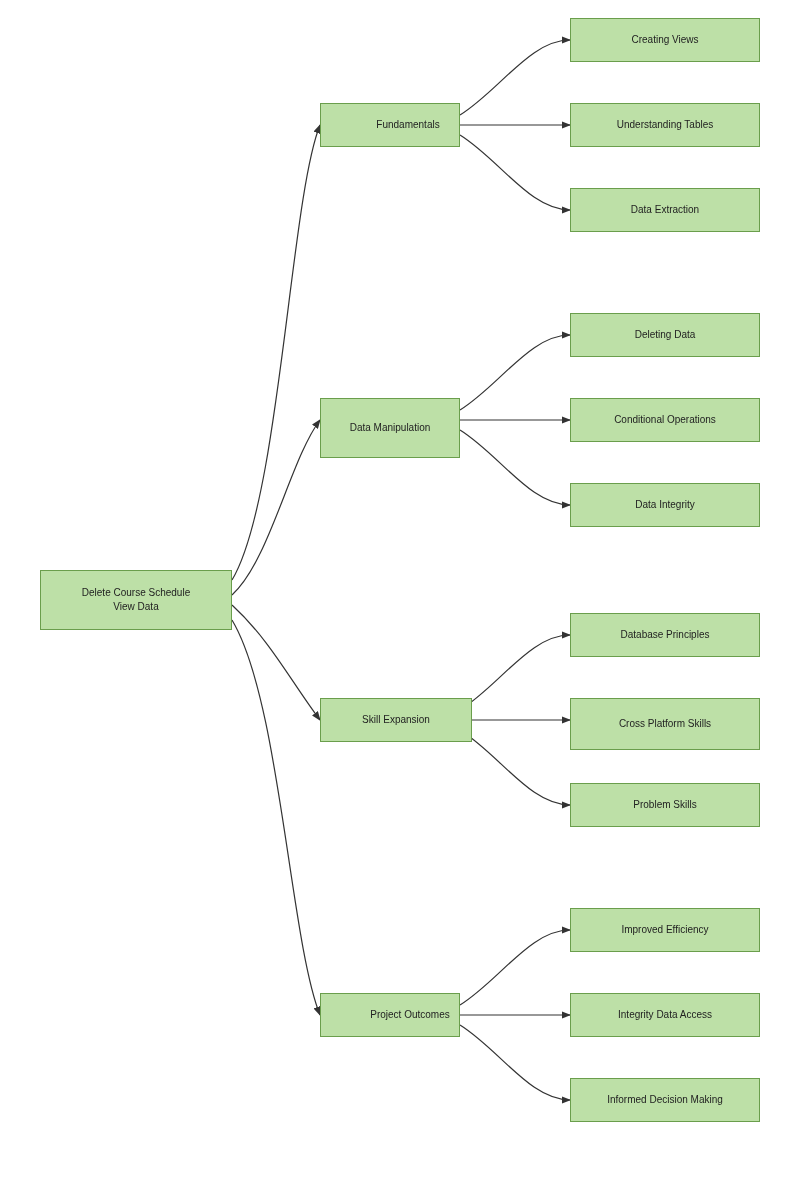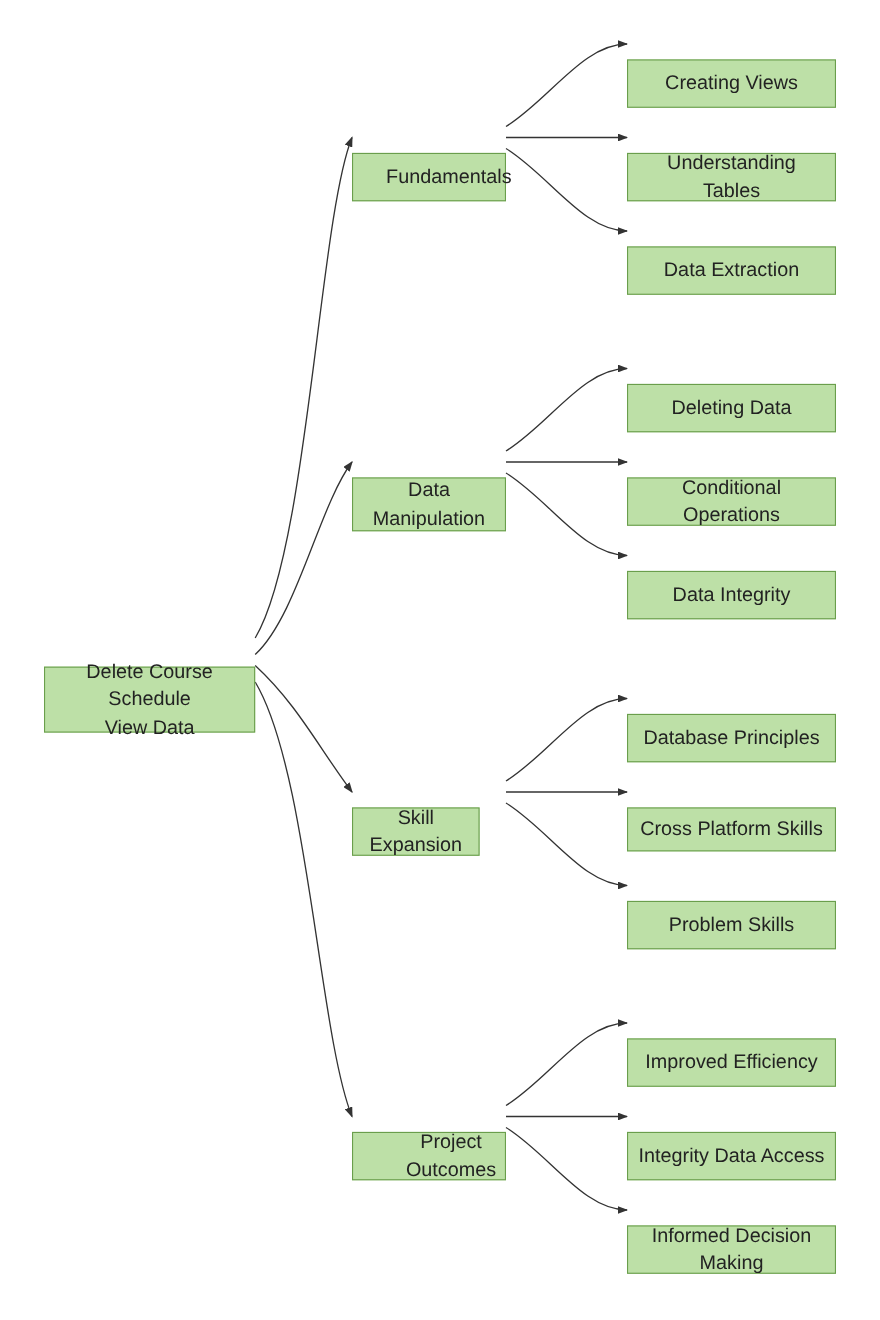--- a/index.html
+++ b/index.html
@@ -12,26 +12,25 @@
     position: relative;
   }
   .node {
     position: absolute;
     background: #bde0a7;
     border: 1px solid #6a9e4c;
     display: flex;
     align-items: center;
     justify-content: center;
     text-align: center;
-    font-size: 18px;
+    font-size: 10px;
     color: #222;
     box-sizing: border-box;
     padding: 4px 8px;
     line-height: 1.4;
-    margin-top: 36px;
   }
   svg {
     position: absolute;
     top: 0;
     left: 0;
     width: 800px;
     height: 1200px;
     pointer-events: none;
   }
 </style>
@@ -71,26 +70,26 @@
 </svg>
 
 <div class="node" style="left:40px; top:570px; width:192px; height:60px; white-space:pre-line;">Delete Course Schedule
 View Data</div>
 
 <div class="node" style="left:320px; top:103px; width:140px; height:44px;padding-left:44px;">Fundamentals</div>
 <div class="node" style="left:570px; top:18px; width:190px; height:44px;">Creating Views</div>
 <div class="node" style="left:570px; top:103px; width:190px; height:44px;">Understanding Tables</div>
 <div class="node" style="left:570px; top:188px; width:190px; height:44px;">Data Extraction</div>
 
-<div class="node" style="left:320px; top:398px; width:140px; height:49px;">Data Manipulation</div>
+<div class="node" style="left:320px; top:398px; width:140px; height:60px;">Data Manipulation</div>
 <div class="node" style="left:570px; top:313px; width:190px; height:44px;">Deleting Data</div>
 <div class="node" style="left:570px; top:398px; width:190px; height:44px;">Conditional Operations</div>
 <div class="node" style="left:570px; top:483px; width:190px; height:44px;">Data Integrity</div>
 
-<div class="node" style="left:320px; top:698px; width:116px; height:44px;">Skill Expansion</div>
+<div class="node" style="left:320px; top:698px; width:152px; height:44px;">Skill Expansion</div>
 <div class="node" style="left:570px; top:613px; width:190px; height:44px;">Database Principles</div>
-<div class="node" style="left:570px; top:698px; width:190px; height:40px;">Cross Platform Skills</div>
+<div class="node" style="left:570px; top:698px; width:190px; height:52px;">Cross Platform Skills</div>
 <div class="node" style="left:570px; top:783px; width:190px; height:44px;">Problem Skills</div>
 
 <div class="node" style="left:320px; top:993px; width:140px; height:44px;padding-left:48px;">Project Outcomes</div>
 <div class="node" style="left:570px; top:908px; width:190px; height:44px;">Improved Efficiency</div>
 <div class="node" style="left:570px; top:993px; width:190px; height:44px;">Integrity Data Access</div>
 <div class="node" style="left:570px; top:1078px; width:190px; height:44px;">Informed Decision Making</div>
 
 </body></html>

